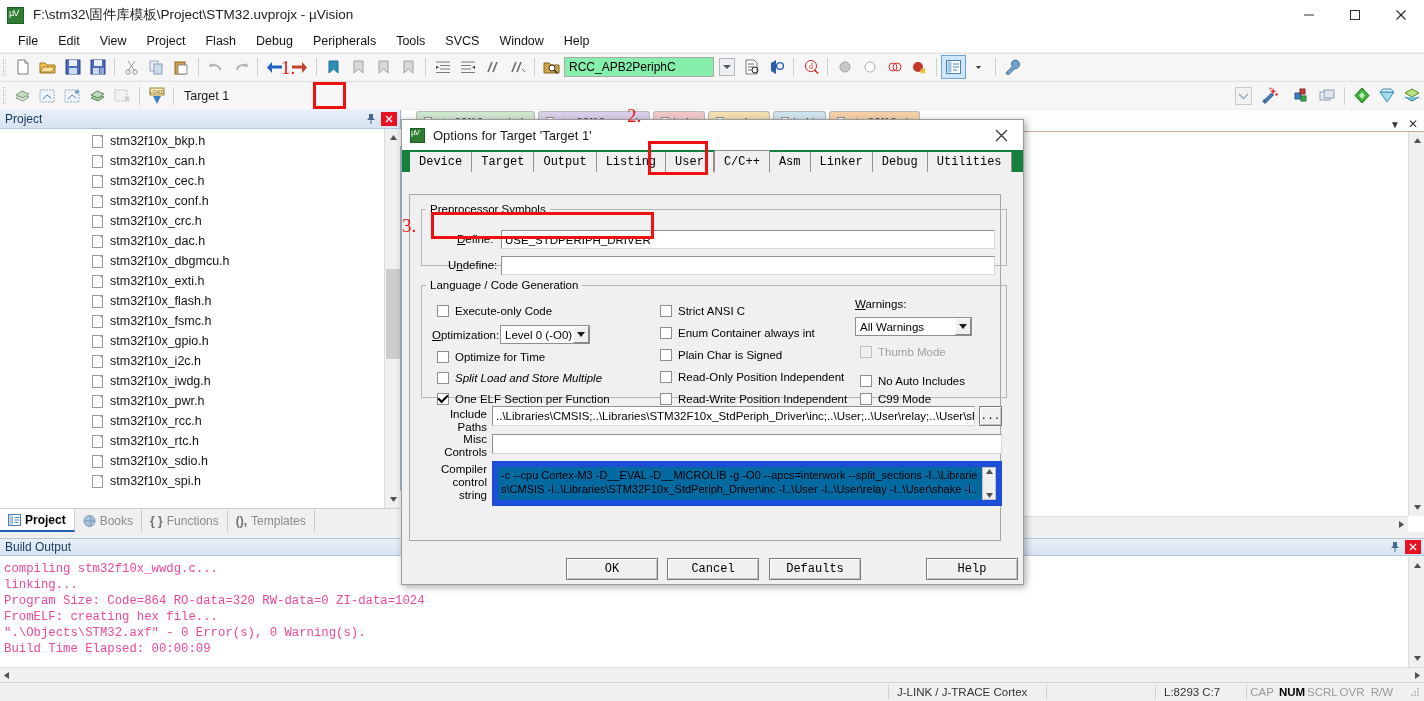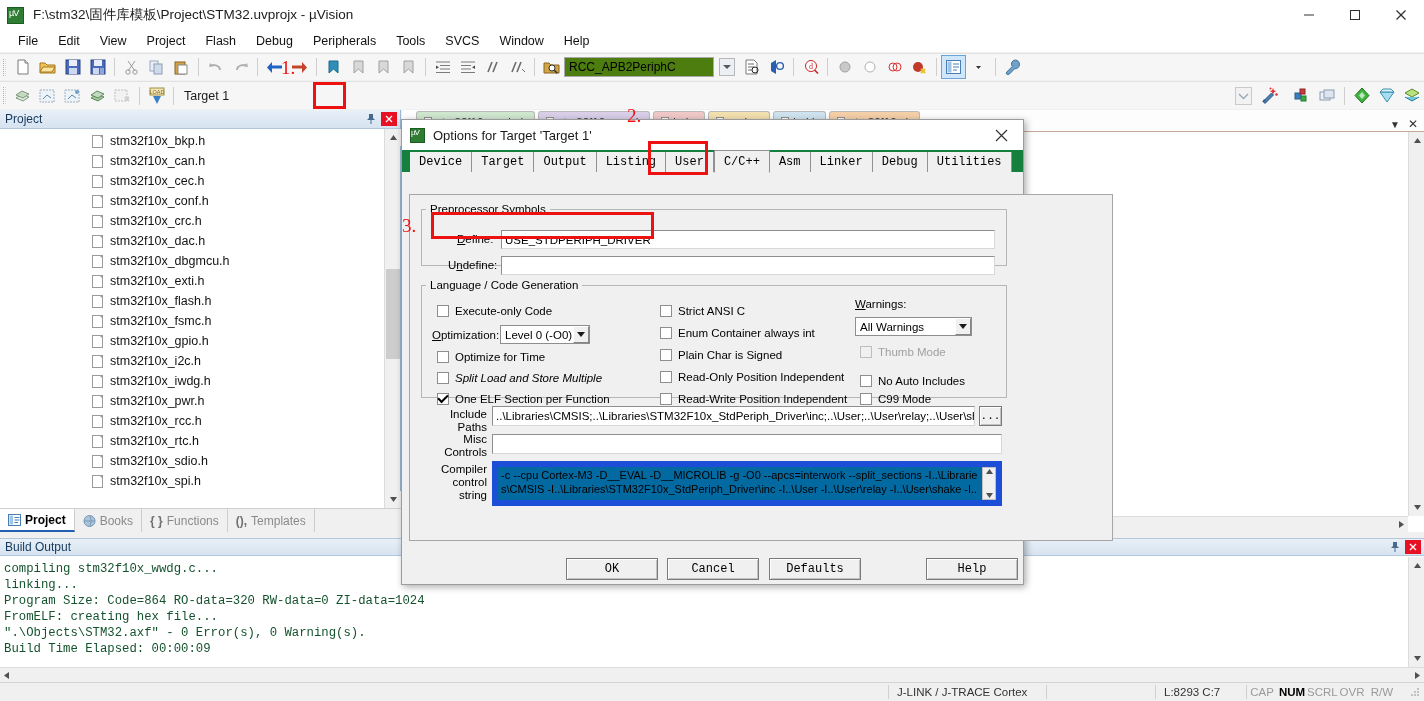--- a/index.html
+++ b/index.html
@@ -62,21 +62,21 @@
     border-left: 1px dotted #b0b0b0; border-right: 1px dotted #d8d8d8;
     flex: none;
   }
   .tb-btn {
     width: 23px; height: 22px; margin: 0 1px;
     display: flex; align-items: center; justify-content: center;
     position: relative; flex: none;
   }
   .tb-sep { width: 1px; height: 18px; background: #cfcfcf; margin: 0 4px; flex: none; }
   .tb-combo {
-    width: 150px; height: 20px; background: #4d7c0f; border: 1px solid #a9a9a9;
+    width: 150px; height: 20px; background: #86efac; border: 1px solid #a9a9a9;
     display: flex; align-items: center; font-size: 12px; padding-left: 4px; flex: none;
   }
   .tb-text { font-size: 12.5px; color: #1a1a1a; margin-left: 6px; flex: none; }
   .tb-btn.active { background: #cfe6fb; outline: 1px solid #6ba3d6; }
 
   svg { display: block; }
 
   
   .panel-proj {
     position: absolute; left: 0; top: 110px; width: 401px; height: 422px;
@@ -175,21 +175,21 @@
   .build-head {
     height: 18px; background: linear-gradient(#e8f0f8, #d6e3f0);
     border-top: 1px solid #b4c6da; border-bottom: 1px solid #b4c6da;
     display: flex; align-items: center; padding-left: 5px;
     font-size: 12px; color: #15395b;
   }
   .build-body {
     position: absolute; left: 0; top: 19px; right: 16px; bottom: 16px;
     background: #fff; padding: 4px 0 0 4px;
     font-family: "Liberation Mono", "DejaVu Sans Mono", monospace;
-    font-size: 12.3px; color: #14532d; line-height: 16px;
+    font-size: 12.3px; color: #ec4899; line-height: 16px;
   }
   .build-vscroll {
     position: absolute; right: 0; top: 19px; width: 16px; bottom: 16px;
     background: #f0f0f0; border-left: 1px solid #dcdcdc;
   }
   .build-hscroll {
     position: absolute; left: 0; right: 0; bottom: 0; height: 16px;
     background: #f0f0f0; border-top: 1px solid #dcdcdc;
     display: flex; align-items: center; justify-content: space-between;
   }
@@ -237,21 +237,21 @@
     height: 20px; padding: 0 9px; font-size: 12px;
     font-family: "Liberation Mono", "DejaVu Sans Mono", monospace;
     color: #000; display: flex; align-items: center;
     border-right: 1px solid #919191; background: #f0f0f0;
   }
   .dlg-tab.sel {
     background: #f0f0f0; border: 1px solid #919191; border-bottom: 1px solid #f0f0f0;
     height: 23px; margin-bottom: -1px; border-right: 1px solid #919191;
   }
   .dlg-page {
-    position: absolute; left: 7px; top: 74px; width: 704px; height: 347px;
+    position: absolute; left: 7px; top: 74px; width: 592px; height: 347px;
     background: #f0f0f0; border: 1px solid #a6a6a6;
   }
   fieldset.grp {
     position: absolute; border: 1px solid #b6b6b6; margin: 0; padding: 0;
   }
   fieldset.grp > legend {
     font-size: 11.5px; color: #000; padding: 0 4px; margin-left: 4px;
   }
   .lbl { font-size: 11.5px; color: #000; }
   .lbl u { text-decoration: underline; }

